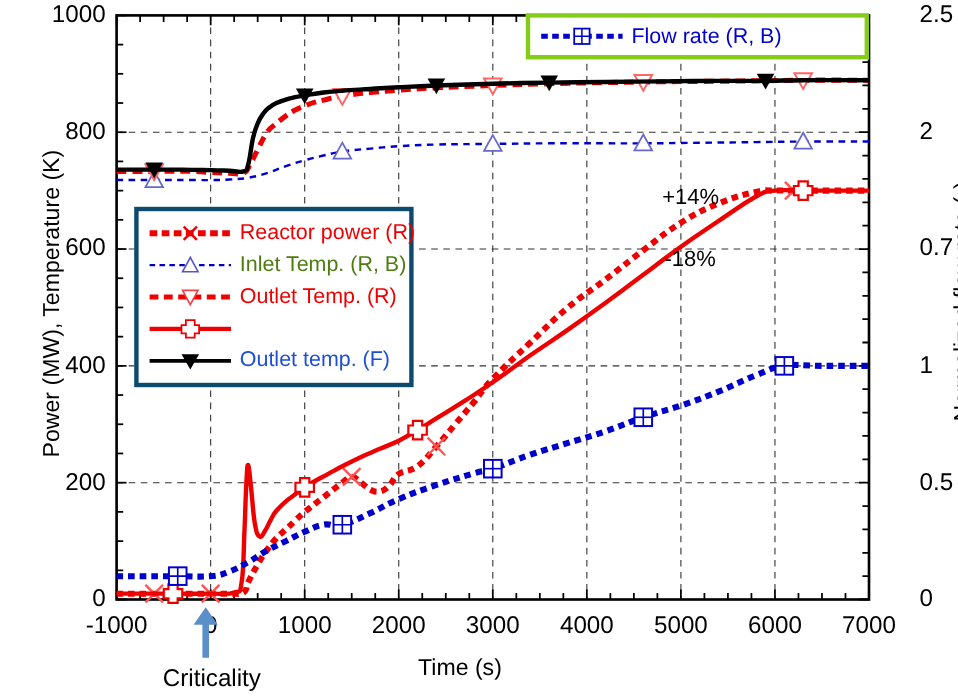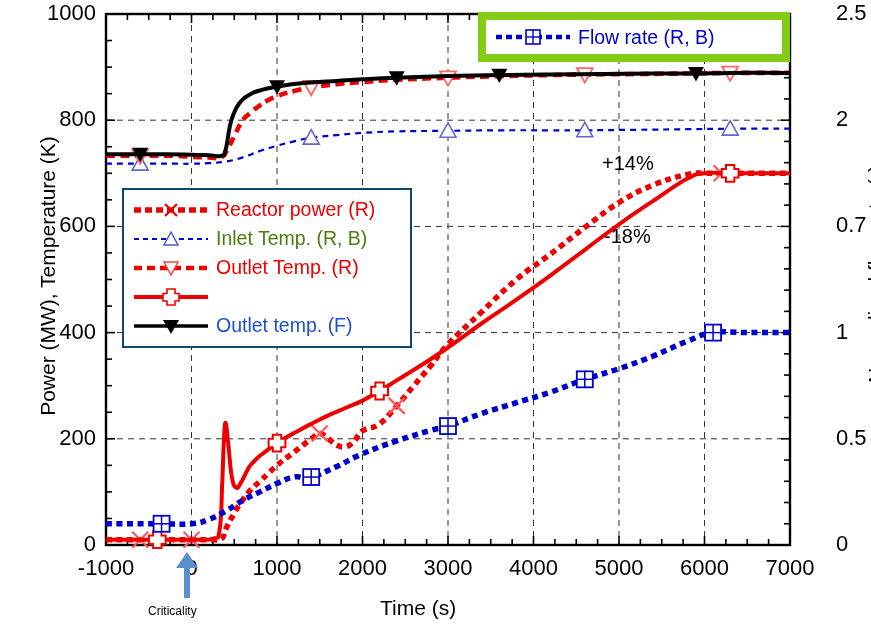--- a/index.html
+++ b/index.html
@@ -12,35 +12,35 @@
       transform:rotate(-90deg);transform-origin:center center;}
   #ylabel-right{left:676px;top:262px;width:400px;text-align:center;
       transform:rotate(-90deg);transform-origin:center center;}
   #xlabel{left:380px;top:596px;font-size:21px;}
 
   .tick-label{position:absolute;font-size:22px;color:#000;white-space:nowrap;}
   .tl-left{text-align:right;width:72px;}
   .tl-right{text-align:left;width:72px;margin-left:36px;}
   .tl-x{text-align:center;width:100px;}
 
-  #crit-label{position:absolute;left:148px;top:604px;font-size:12px;}
+  #crit-label{position:absolute;left:148px;top:604px;font-size:22px;}
   .annot{position:absolute;font-size:20px;color:#000;white-space:nowrap;}
 
   #notebox{position:absolute;left:466px;top:444px;font-size:19px;line-height:26px;}
 
   
-  #legend-main{position:absolute;left:122px;top:188px;width:290px;
-     border:2px solid #0c4a6e;background:#fff;padding:5px 8px 6px 8px;box-sizing:border-box;}
+  #legend-main{position:absolute;left:122px;top:188px;width:254px;
+     border:4px solid #0c4a6e;background:#fff;padding:5px 8px 6px 8px;box-sizing:border-box;}
   #legend-main .row{display:flex;align-items:center;height:29px;}
   #legend-main .key{width:78px;height:22px;flex:0 0 78px;}
   #legend-main .txt{font-size:19.5px;white-space:nowrap;padding-left:6px;}
 
   
   #legend-flow{position:absolute;left:478px;top:12px;width:312px;
-     border:8px solid #84cc16;background:#fff;padding:3px 8px;box-sizing:border-box;}
+     border:4px solid #84cc16;background:#fff;padding:3px 8px;box-sizing:border-box;}
   #legend-flow .row{display:flex;align-items:center;height:28px;}
   #legend-flow .key{width:78px;height:22px;flex:0 0 78px;}
   #legend-flow .txt{font-size:19.5px;white-space:nowrap;padding-left:6px;color:#0000cc;}
 
   .red{color:#ee0000;}
   .blue{color:#4d7c0f;}
   .black{color:#1d4ed8;}
 </style>
 </head>
 <body>
@@ -299,21 +299,21 @@
           </g>
         </g>
       </g>
     </svg>
 
   <svg width="40" height="60" style="position:absolute;left:170px;top:546px;">
     <polygon points="14,52 14,22 6,22 17,6 28,22 20,22 20,52" fill="#5b8fc9"></polygon>
   </svg>
   <div id="crit-label">Criticality</div>
 
-  <div class="annot" id="an-plus" style="left:602px;top:152px;">+14%</div>
+  <div class="annot" id="an-plus" style="left:602px;top:168px;">+14%</div>
   <div class="annot" id="an-minus" style="left:604px;top:225px;">-18%</div>
 
 
   <div id="legend-main">
     <div class="row">
       <svg class="key" viewBox="0 0 78 22">
         <line x1="2" y1="11" x2="76" y2="11" stroke="#ee0000" stroke-width="5.5" stroke-dasharray="7,4"></line>
         <g stroke="#ee0000" stroke-width="2.2" fill="none">
           <line x1="33" y1="5" x2="45" y2="17"></line>
             <line x1="45" y1="5" x2="33" y2="17"></line>

